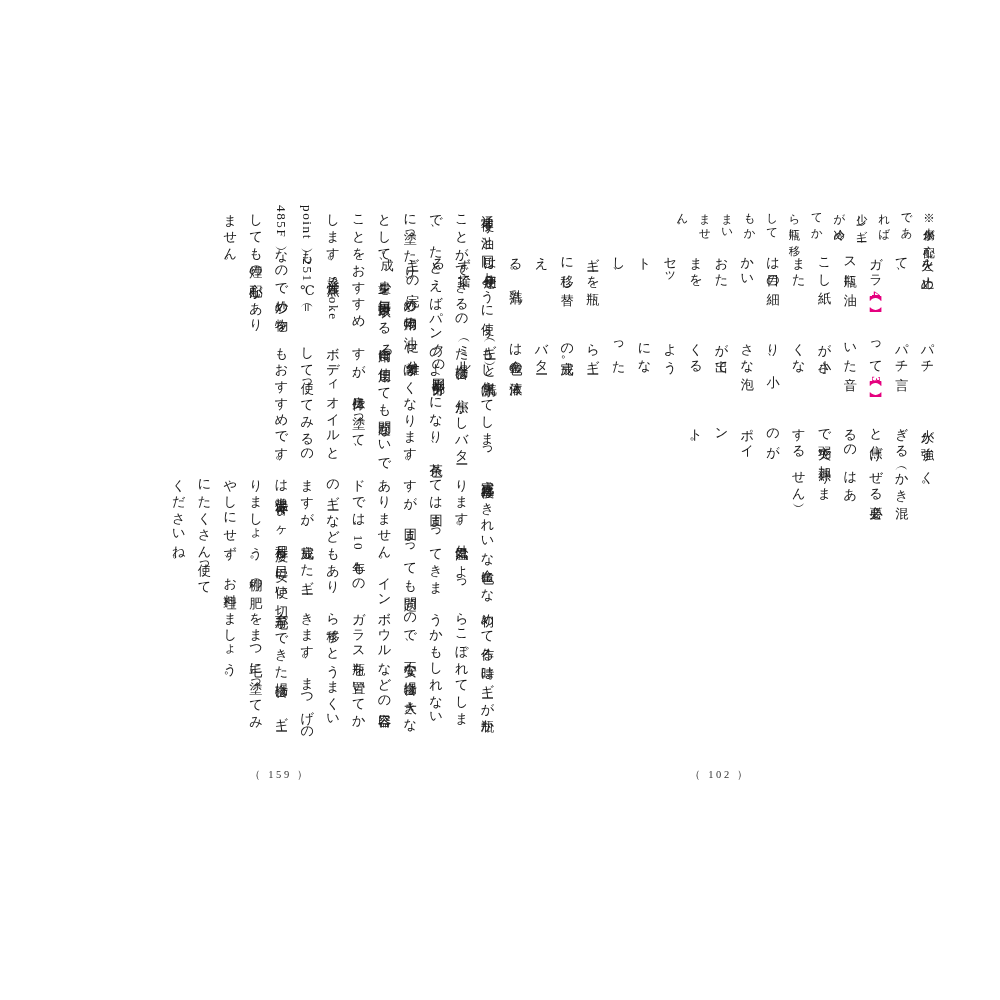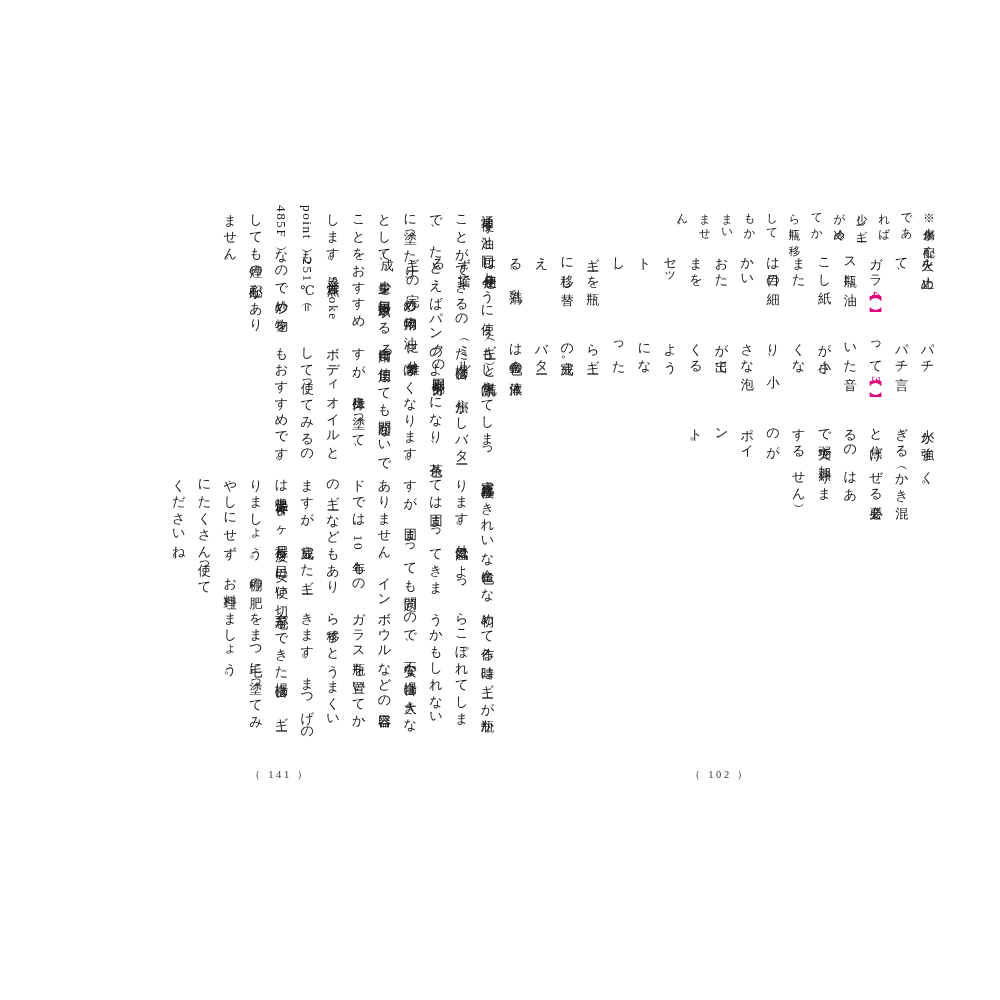--- a/index.html
+++ b/index.html
@@ -107,16 +107,16 @@
     <div class="folio">（ 102 ）</div>
   </div>
 
   <div class="page page-left">
     <div class="vcols left-body">
       <div class="col" style="margin-left:18px;">初めて作る時はギーが瓶からこぼれてしまうかもしれないので、不安な場合は大きなボウルなどの容器にガラス瓶を置いてから移すとうまくいきます。まつげの育毛ができた場合は、ギーをまつ毛に塗ってみましょう。</div>
       <div class="col" style="margin-left:18px;">完成直後はきれいな金色になります。外気温によっては固まってきますが、固まっても問題ありません。インドでは、10年もののギーなどもありますが、完成したギーは常温保存で6ヶ月程度を目安に使い切りましょう。棚の肥やしにせず、お料理にたくさん使ってくださいね。</div>
       <div class="col" style="margin-left:18px;">もし焦げてしまった場合は、焦がしバターのようになり、茶色っぽくなります。食用に使用しても問題ないですが、身体に塗って、ボディオイルとして使ってみるのもおすすめです。</div>
       <div class="col" style="margin-left:18px;">通常使う油と同じように使うことができるので、たとえばパンに塗ったり、炒め物用の油として、少量を毎日摂取することをおすすめします。発煙点（Smoke point）も251℃（＝485F）なので炒め物をしても煙の心配がありません。</div>
     </div>
-    <div class="folio">（ 141 ）</div>
+    <div class="folio">（ 159 ）</div>
   </div>
 
 </div>
 
 </body></html>

